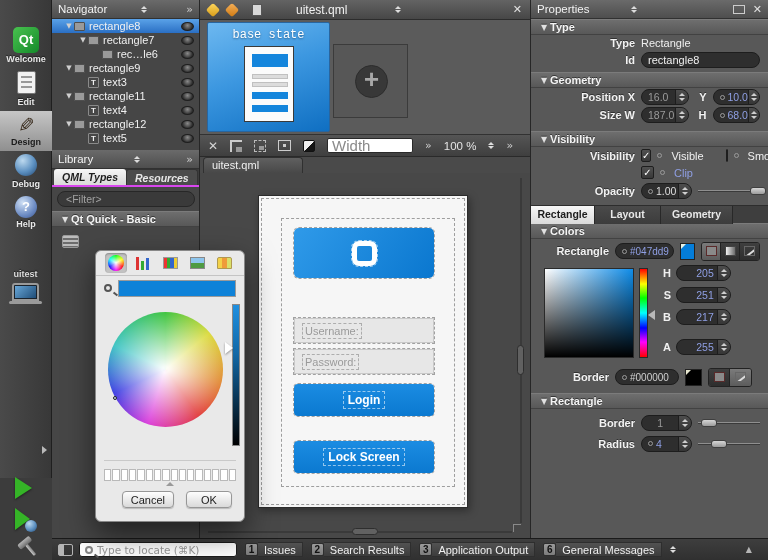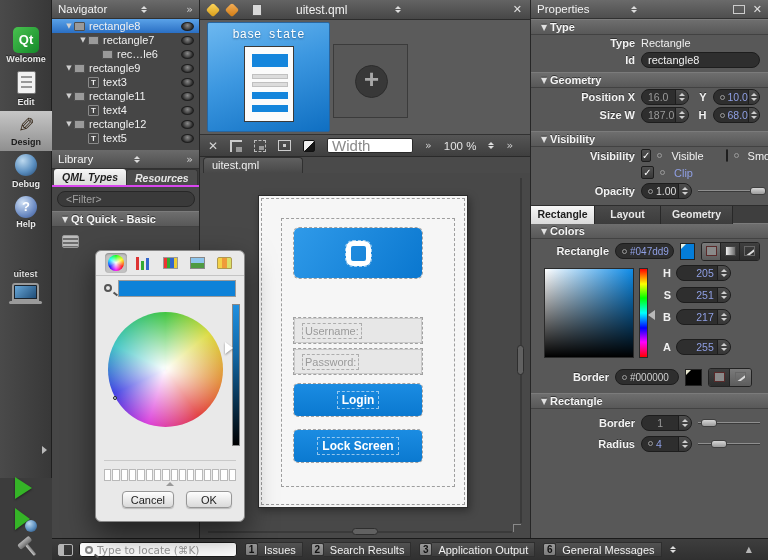--- a/index.html
+++ b/index.html
@@ -95,30 +95,30 @@
   .ti-snap2::after { content:""; position:absolute; right:1px; bottom:1px; width:5px; height:4px; background:#999; }
   .ti-bound { width:13px; height:11px; border:1px solid #ccc; position:relative; }
   .ti-bound::after { content:""; position:absolute; left:4px; top:3px; width:3px; height:3px; background:#ccc; }
   .ti-contrast { width:12px; height:12px; border:1px solid #111; border-radius:2px; background:linear-gradient(135deg,#f0f0f0 50%,#151515 50%); }
   #widthfield { width:86px; height:15px; background:#fff; border:1px solid #2a2a2a; border-radius:2px; font-size:15px; color:#555; padding:0 4px; outline:none; }
   #widthfield::placeholder { color:#8a8a8a; }
   #zoomlabel { color:#e4e4e4; font-size:11.5px; }
   #filetab { position:absolute; left:3px; top:157px; width:100px; height:16px; background:linear-gradient(#606060,#484848); border:1px solid #303030; border-bottom:none; border-radius:4px 4px 0 0; color:#f0f0f0; font-size:11px; line-height:15px; padding-left:8px; }
   #canvas { position:absolute; left:0; top:173px; width:330px; height:365px; background:#484848; }
   #form { position:absolute; left:58px; top:22px; width:210px; height:313px; background:#f6f6f6; border:1px solid #2b2b2b; outline:1px dashed #9b9b9b; outline-offset:-4px; box-shadow:2px 3px 8px rgba(0,0,0,.35); }
-  .cv-el { position:absolute; left:35px; width:128px; outline:1px dashed rgba(60,60,60,.45); }
+  .cv-el { position:absolute; left:35px; width:140px; outline:1px dashed rgba(60,60,60,.45); }
   #cv-header { top:32px; height:50px; border-radius:5px; background:linear-gradient(125deg,#2f9ae9,#0a77cf); display:flex; align-items:center; justify-content:center; }
   #cv-lock { width:25px; height:25px; border:5px solid #fff; border-radius:7px; outline:1px dashed rgba(255,255,255,.6); }
   .cv-field { height:25px; background:#e7e7e7; border:1px solid #c9c9c9; display:flex; align-items:center; padding-left:7px; }
   #cv-user { top:122px; }
   #cv-pass { top:153px; }
   .cv-ph { color:#9a9a9a; font-size:11px; border:1px dashed #adadad; padding:1px 2px; }
   .cv-btn { height:32px; border-radius:4px; background:linear-gradient(#1b8ce2,#0b79d0); display:flex; align-items:center; justify-content:center; }
   #cv-login { top:188px; }
-  #cv-lockscreen { top:234px; }
+  #cv-lockscreen { top:245px; }
   .cv-btn span { color:#fff; font-weight:bold; font-size:12px; border:1px dashed rgba(255,255,255,.55); padding:1px 4px; }
   #vscroll-track { position:absolute; left:320px; top:5px; width:2px; height:345px; background:#3a3a3a; }
   #vscroll { position:absolute; left:317px; top:172px; width:7px; height:30px; background:#616161; border:1px solid #2e2e2e; border-radius:4px; }
   #hscroll-track { position:absolute; left:8px; top:358px; width:304px; height:2px; background:#3a3a3a; }
   #hscroll { position:absolute; left:152px; top:355px; width:26px; height:7px; background:#616161; border:1px solid #2e2e2e; border-radius:4px; }
   #scorner { position:absolute; left:313px; top:351px; width:8px; height:8px; border-left:1px solid #8a8a8a; border-top:1px solid #8a8a8a; }
 
   
   #props { left:530px; top:0; width:238px; height:538px; background:#585858; border-left:1px solid #262626; }
   .prow { display:flex; align-items:center; padding:0 8px; gap:6px; height:18px; }

